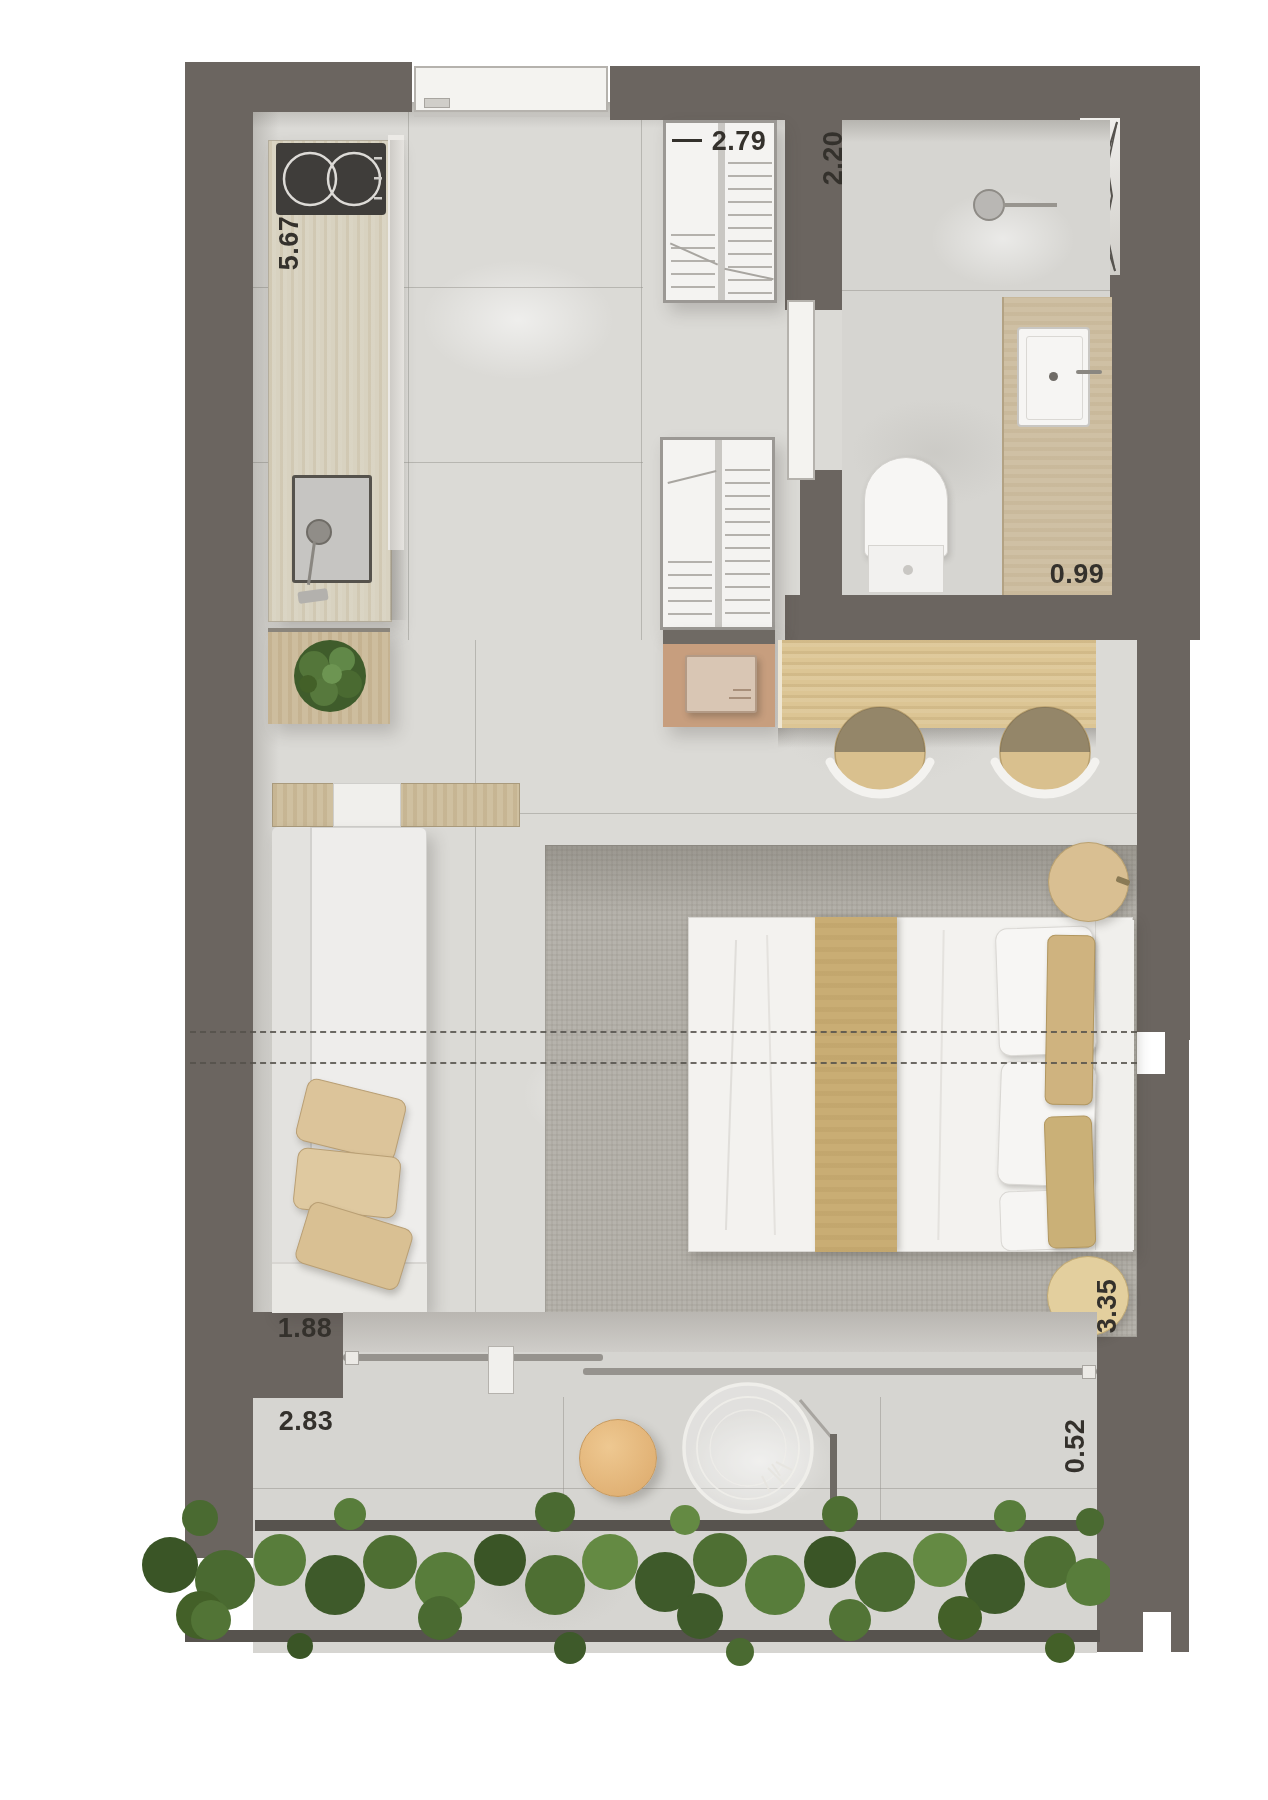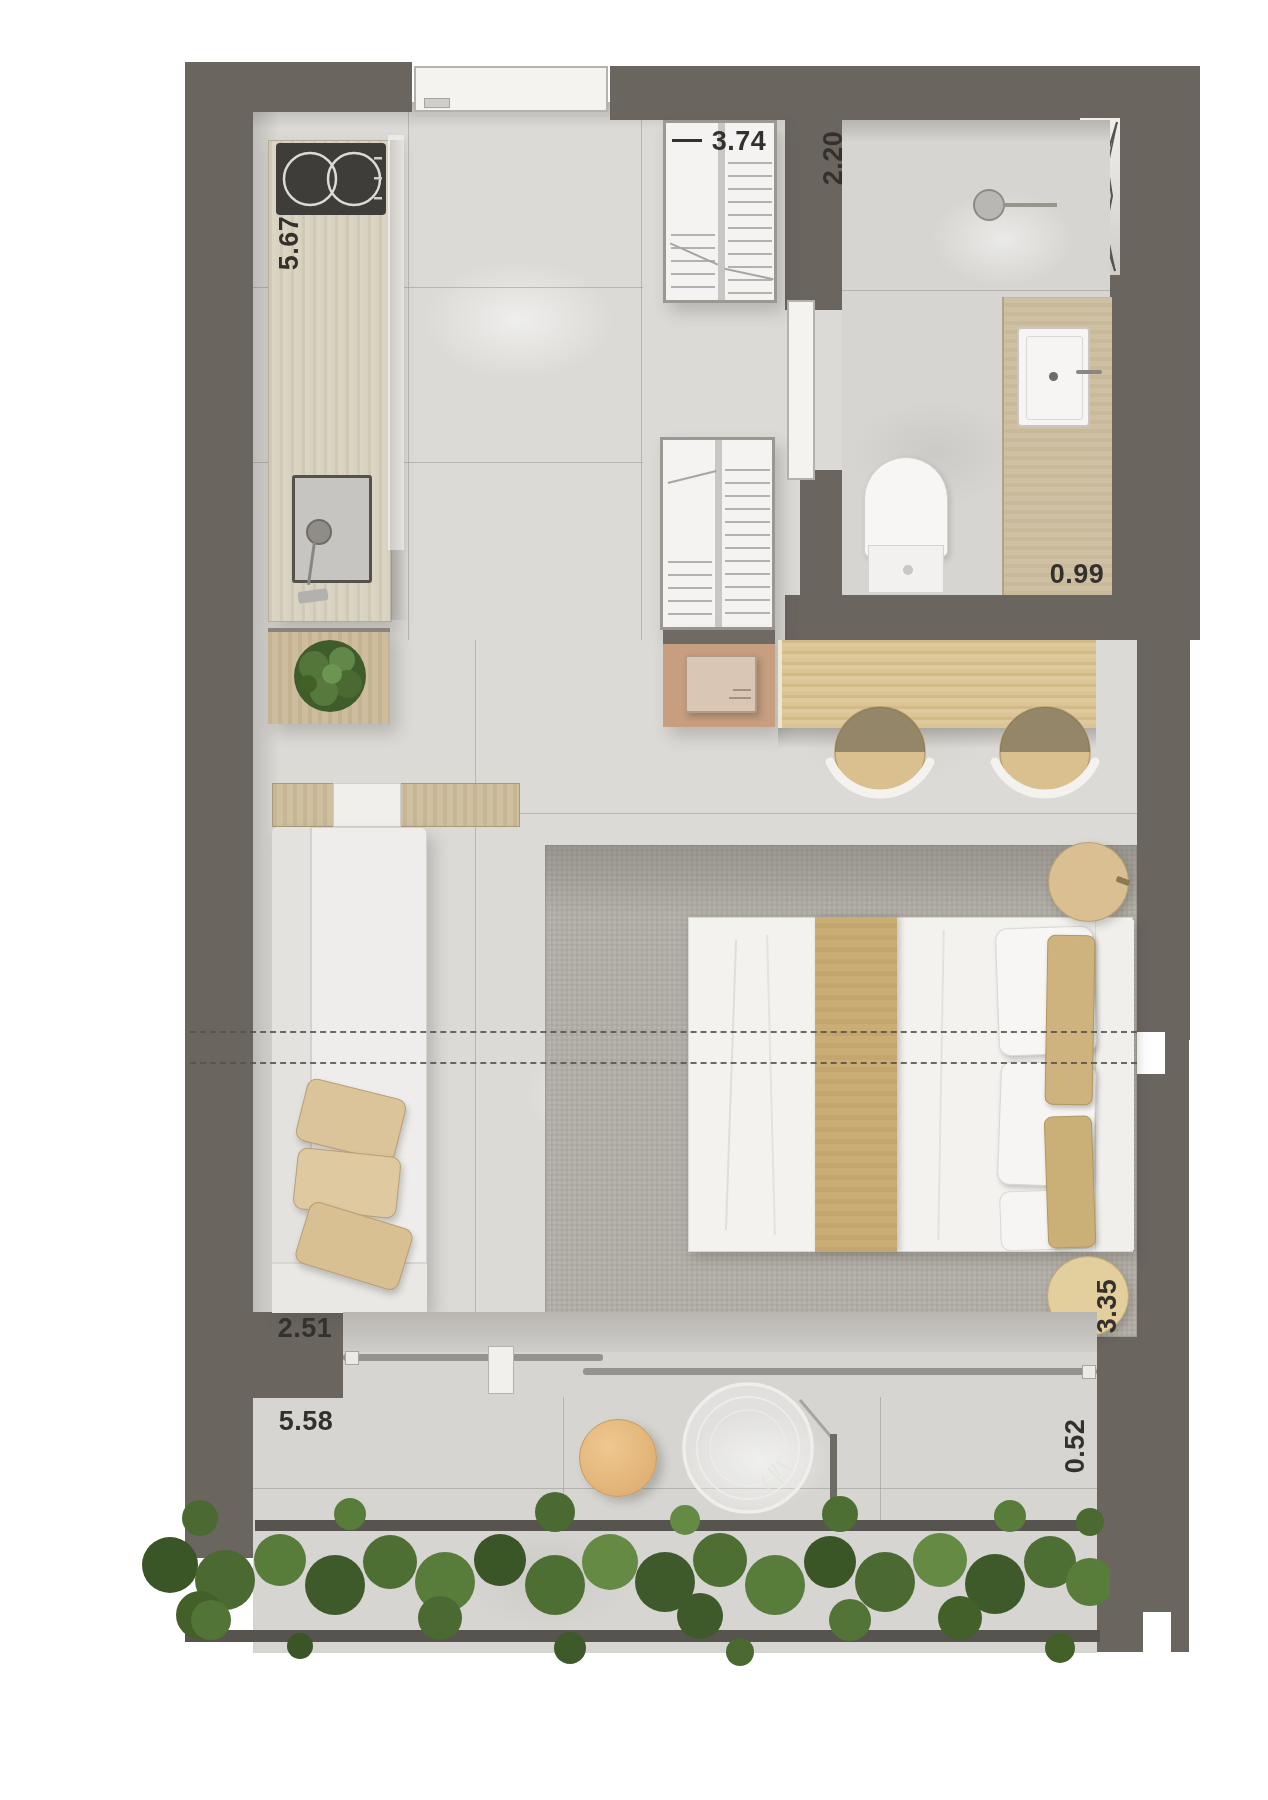--- a/index.html
+++ b/index.html
@@ -250,21 +250,21 @@
         <circle cx="600" cy="182" r="14" fill="#4a6a31"></circle>
       <circle cx="920" cy="178" r="15" fill="#436028"></circle>
         <circle cx="160" cy="176" r="13" fill="#3a5526"></circle>
       <circle cx="71" cy="150" r="20" fill="#527436"></circle>
         <circle cx="710" cy="150" r="21" fill="#527436"></circle>
     </g>
   </svg>
 
   <div class="dim v" style="left:289px;top:243px">5.67</div>
   <div class="a" style="left:672px;top:139px;width:30px;height:2.5px;background:#34312c;z-index:60"></div>
-  <div class="dim" style="left:739px;top:141px">3.74</div>
+  <div class="dim" style="left:739px;top:141px">2.79</div>
   <div class="dim v" style="left:833px;top:158px">2.20</div>
   <div class="dim" style="left:1077px;top:574px">0.99</div>
-  <div class="dim" style="left:305px;top:1328px">2.51</div>
-  <div class="dim" style="left:306px;top:1421px">5.58</div>
+  <div class="dim" style="left:305px;top:1328px">1.88</div>
+  <div class="dim" style="left:306px;top:1421px">2.83</div>
   <div class="dim v" style="left:1107px;top:1306px">3.35</div>
   <div class="dim v" style="left:1075px;top:1446px">0.52</div>
 
 </div>
 
 </body></html>

